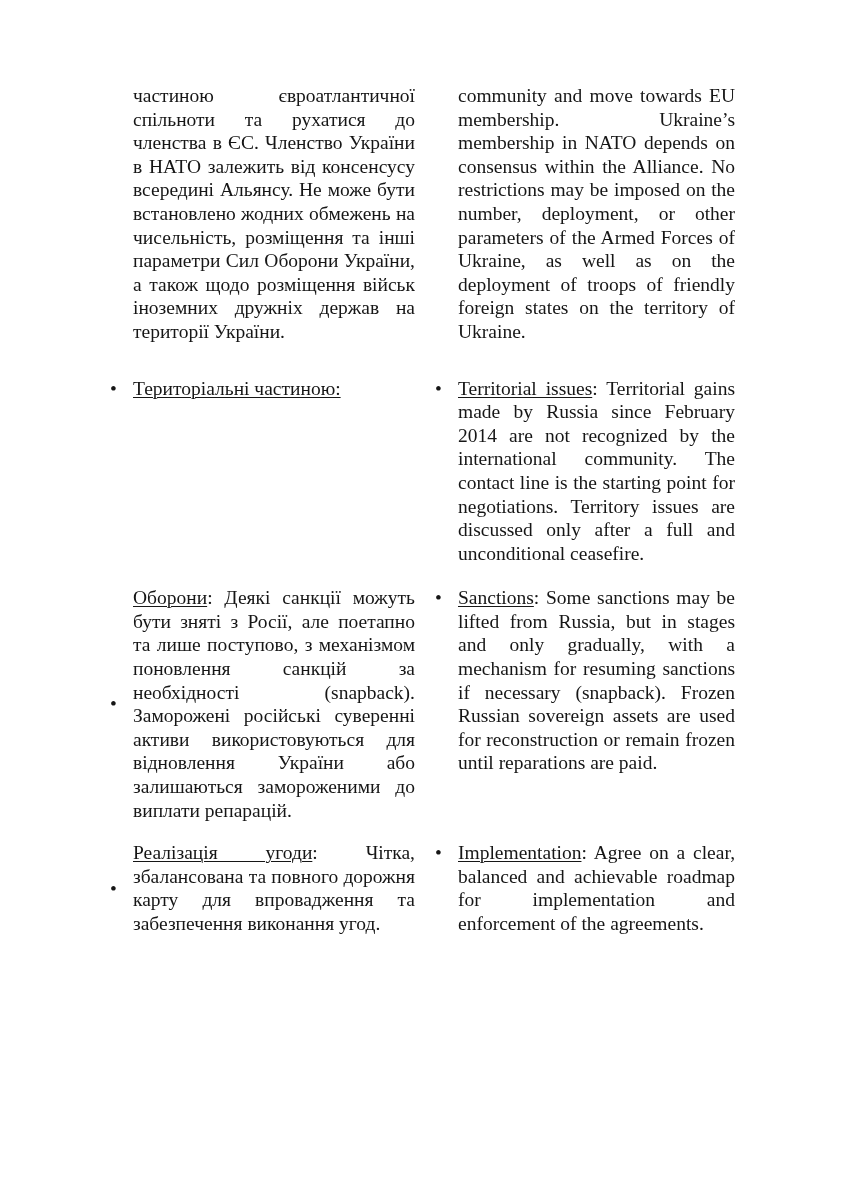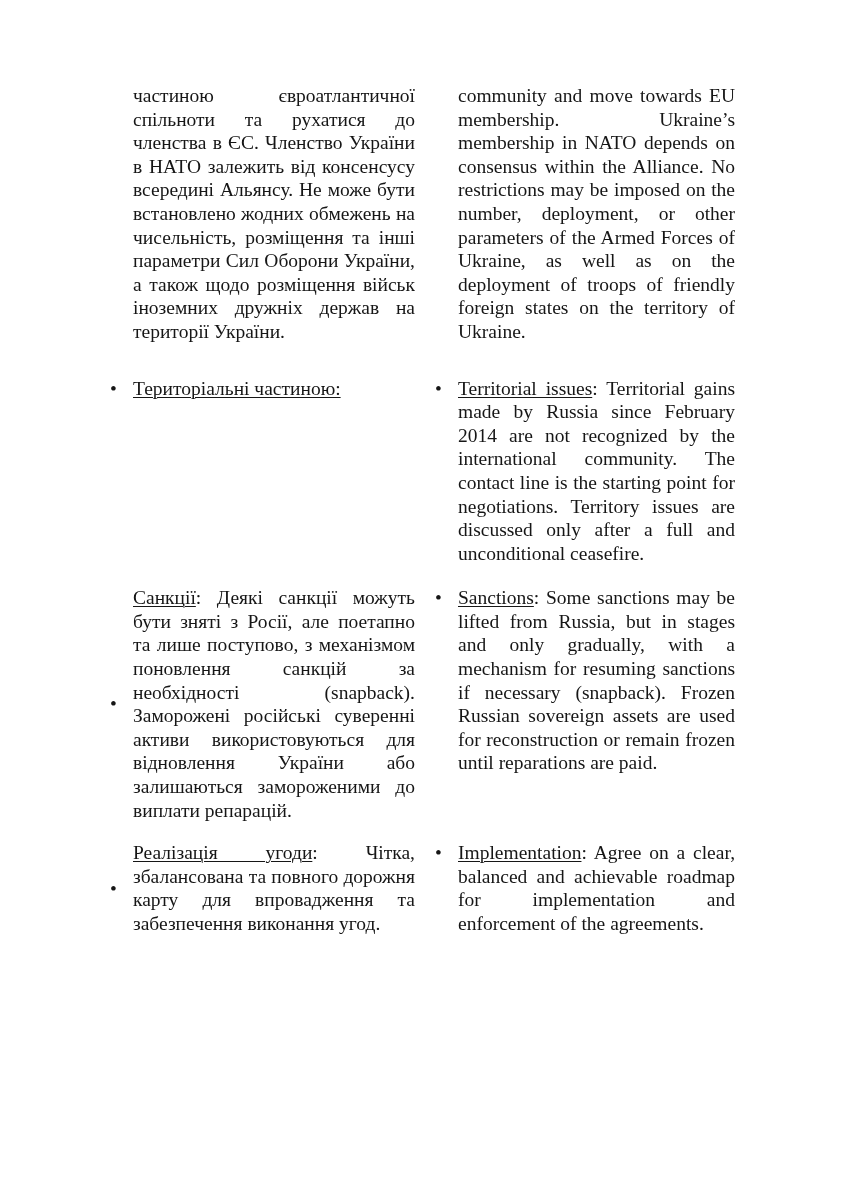--- a/index.html
+++ b/index.html
@@ -68,21 +68,21 @@
       </div>
       <div class="cell cell-right">
         <div class="gutter"><span class="bullet">•</span></div>
         <p class="textblock"><span class="term">Territorial issues</span><span>: </span><span>Territorial gains made by Russia since February 2014 are not recognized by the international community. The contact line is the starting point for negotiations. Territory issues are discussed only after a full and unconditional ceasefire.</span></p>
       </div>
     </div>
 
     <div class="row gap-c">
       <div class="cell cell-left">
         <div class="gutter"><span class="bullet">•</span></div>
-        <p class="textblock"><span class="term">Санкції</span><span>: </span><span>Деякі санкції можуть бути зняті з Росії, але поетапно та лише поступово, з механізмом поновлення санкцій за необхідності (snapback). Заморожені російські суверенні активи використовуються для відновлення України або залишаються замороженими до виплати репарацій.</span></p>
+        <p class="textblock"><span class="term">Оборони</span><span>: </span><span>Деякі санкції можуть бути зняті з Росії, але поетапно та лише поступово, з механізмом поновлення санкцій за необхідності (snapback). Заморожені російські суверенні активи використовуються для відновлення України або залишаються замороженими до виплати репарацій.</span></p>
       </div>
       <div class="cell cell-right">
         <div class="gutter"><span class="bullet">•</span></div>
         <p class="textblock"><span class="term">Sanctions</span><span>: </span><span>Some sanctions may be lifted from Russia, but in stages and only gradually, with a mechanism for resuming sanctions if necessary (snapback). Frozen Russian sovereign assets are used for reconstruction or remain frozen until reparations are paid.</span></p>
       </div>
     </div>
 
     <div class="row">
       <div class="cell cell-left">
         <div class="gutter"><span class="bullet">•</span></div>

